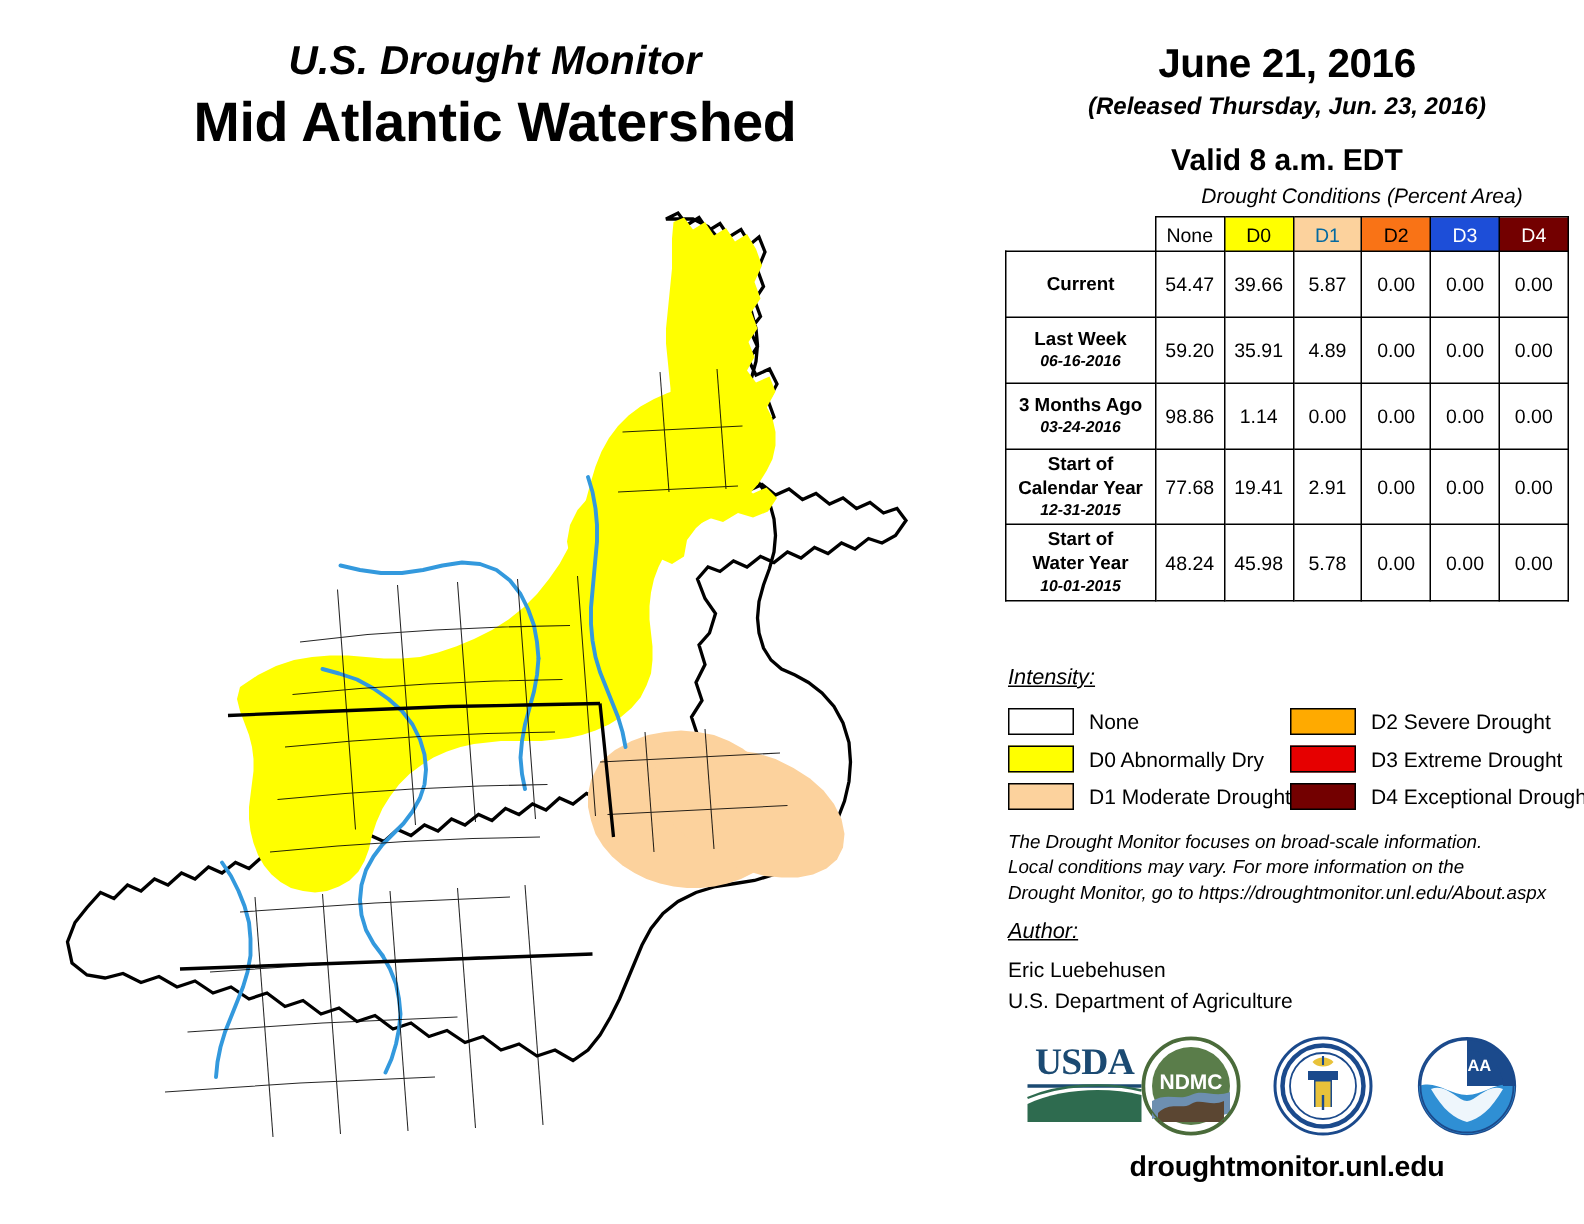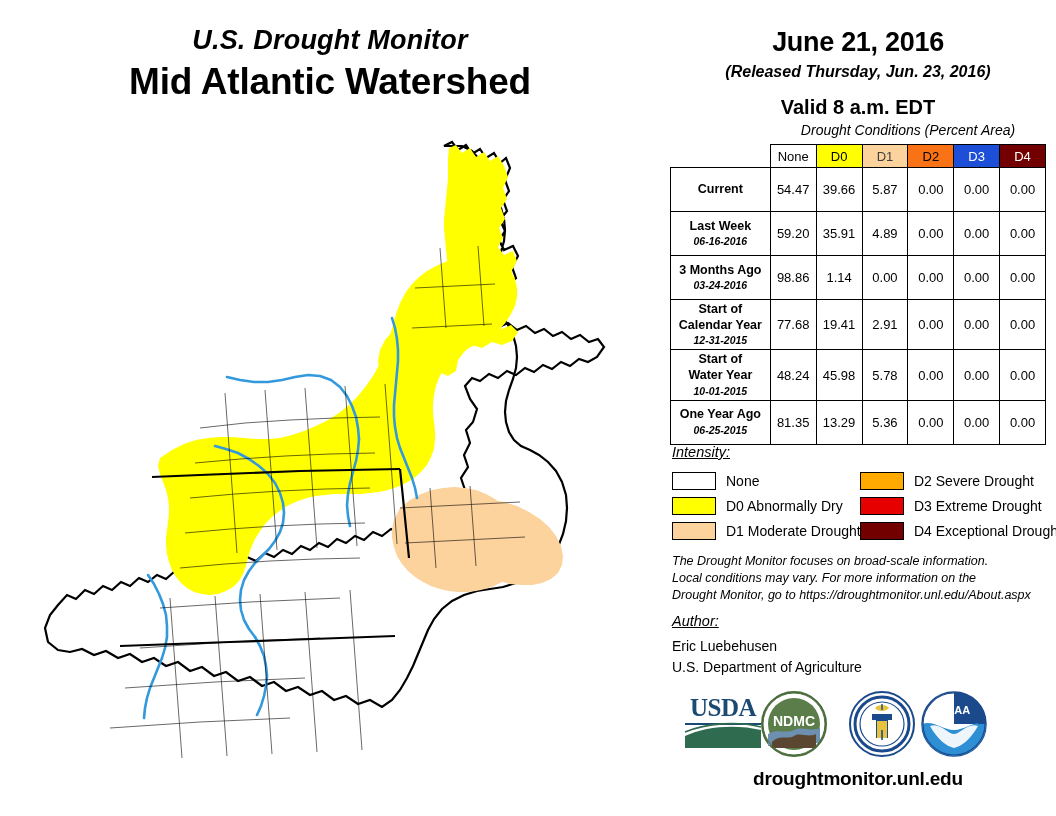--- a/index.html
+++ b/index.html
@@ -129,21 +129,21 @@
     font-style: italic;
     font-weight: bold;
     margin-top: 1px;
   }
   #cond-table tbody td.val {
     width: 46px;
     font-size: 13px;
   }
   .hdr-none { background: #ffffff; color: #000; }
   .hdr-d0   { background: #ffff00; color: #000; }
-  .hdr-d1   { background: #fcd29d; color: #404040; }
+  .hdr-d1   { background: #fcd29d; color: #0369a1; }
   .hdr-d2   { background: #f97316; color: #000; }
   .hdr-d3   { background: #1d4ed8; color: #fff; }
   .hdr-d4   { background: #730000; color: #fff; }
 
   
   #intensity-head {
     position: absolute;
     left: 12px; top: 444px;
     font-size: 14.5px;
     font-style: italic;
@@ -201,21 +201,21 @@
   #logos {
     position: absolute;
     left: 0; top: 690px;
     width: 396px;
     height: 70px;
   }
   .logo { position: absolute; top: 0; }
   #logo-usda  { left: 21px;  width: 84px; height: 64px; }
   #logo-ndmc  { left: 100px; width: 68px; height: 68px; }
   #logo-doc   { left: 188px; width: 68px; height: 68px; }
-  #logo-noaa  { left: 260px; width: 68px; height: 68px; }
+  #logo-noaa  { left: 284px; width: 68px; height: 68px; }
   .logo svg { display: block; width: 100%; height: 100%; }
 
   #site-url {
     position: absolute;
     left: 0; top: 768px;
     width: 396px;
     text-align: center;
     font-size: 19px;
     font-weight: bold;
     letter-spacing: -0.2px;
@@ -653,32 +653,20 @@
           <span id="wy-label">Start of<br>Water Year</span>
           <span class="sub">10-01-2015</span>
         </td>
         <td class="val">48.24</td>
         <td class="val">45.98</td>
         <td class="val">5.78</td>
         <td class="val">0.00</td>
         <td class="val">0.00</td>
         <td class="val">0.00</td>
       </tr>
-      <tr>
-        <td class="rowlabel">
-          <span>One Year Ago</span>
-          <span class="sub">06-25-2015</span>
-        </td>
-        <td class="val">81.35</td>
-        <td class="val">13.29</td>
-        <td class="val">5.36</td>
-        <td class="val">0.00</td>
-        <td class="val">0.00</td>
-        <td class="val">0.00</td>
-      </tr>
     </tbody>
   </table>
 
   <div id="intensity-head">Intensity:</div>
 
   <div id="legend">
     <div class="legend-col left">
       <div class="legend-row">
         <span class="swatch" id="sw-none" style="background: rgb(255, 255, 255);"></span>
         <span class="legend-label">None</span>

